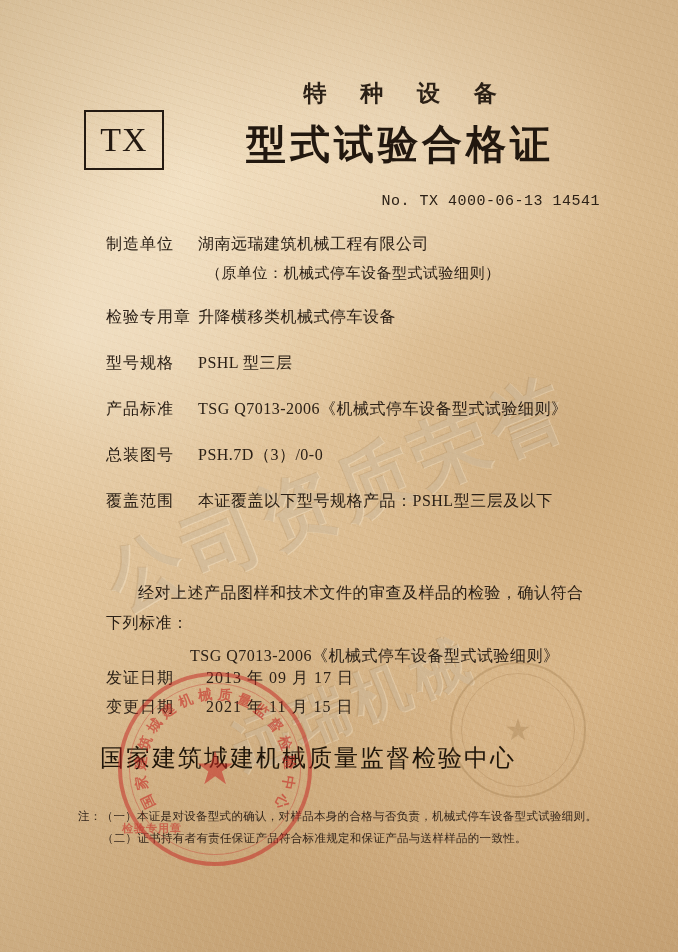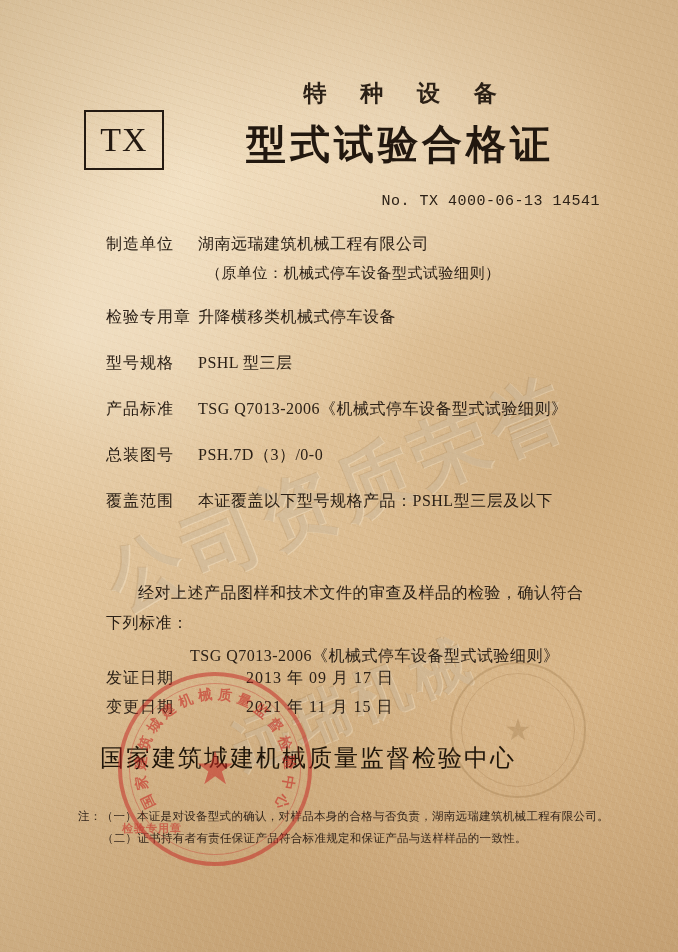--- a/index.html
+++ b/index.html
@@ -180,21 +180,20 @@
     left: 106px;
     top: 668px;
     width: 420px;
     font-size: 16px;
   }
   .date-row {
     display: flex;
     align-items: baseline;
     margin-bottom: 8px;
     letter-spacing: 1px;
-    gap: 40px;
   }
   .date-row .label {
     width: 100px;
     flex: 0 0 100px;
   }
   .date-row .value {
     font-family: "Liberation Serif", serif;
     letter-spacing: 1px;
   }
 
@@ -366,21 +365,21 @@
       </div>
       <div class="date-row">
         <div class="label">变更日期</div>
         <div class="value">2021 年  11 月 15 日</div>
       </div>
     </div>
 
     <div class="issuer">国家建筑城建机械质量监督检验中心</div>
 
     <div class="notes">
-      <div class="note-line first">注：（一）本证是对设备型式的确认，对样品本身的合格与否负责，湖南远瑞建筑机械工程有限公司。</div>
+      <div class="note-line first">注：（一）本证是对设备型式的确认，对样品本身的合格与否负责，机械式停车设备型式试验细则。</div>
       <div class="note-line second">（二）证书持有者有责任保证产品符合标准规定和保证产品与送样样品的一致性。</div>
     </div>
 
     <div class="emboss-seal">
       <div class="ring2"></div>
       <div class="star2">★</div>
     </div>
 
     <div class="stamp">
       <div class="inner-ring"></div>

